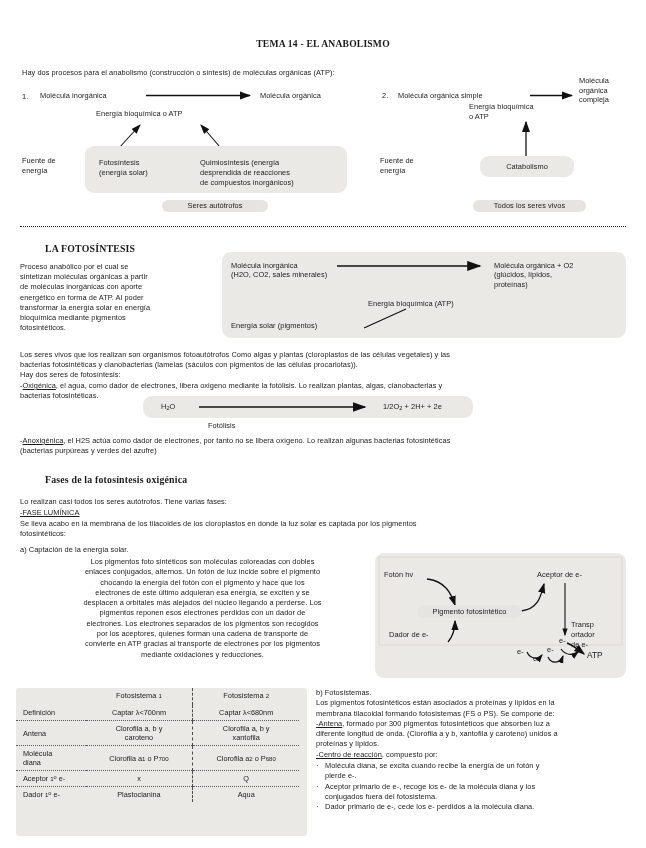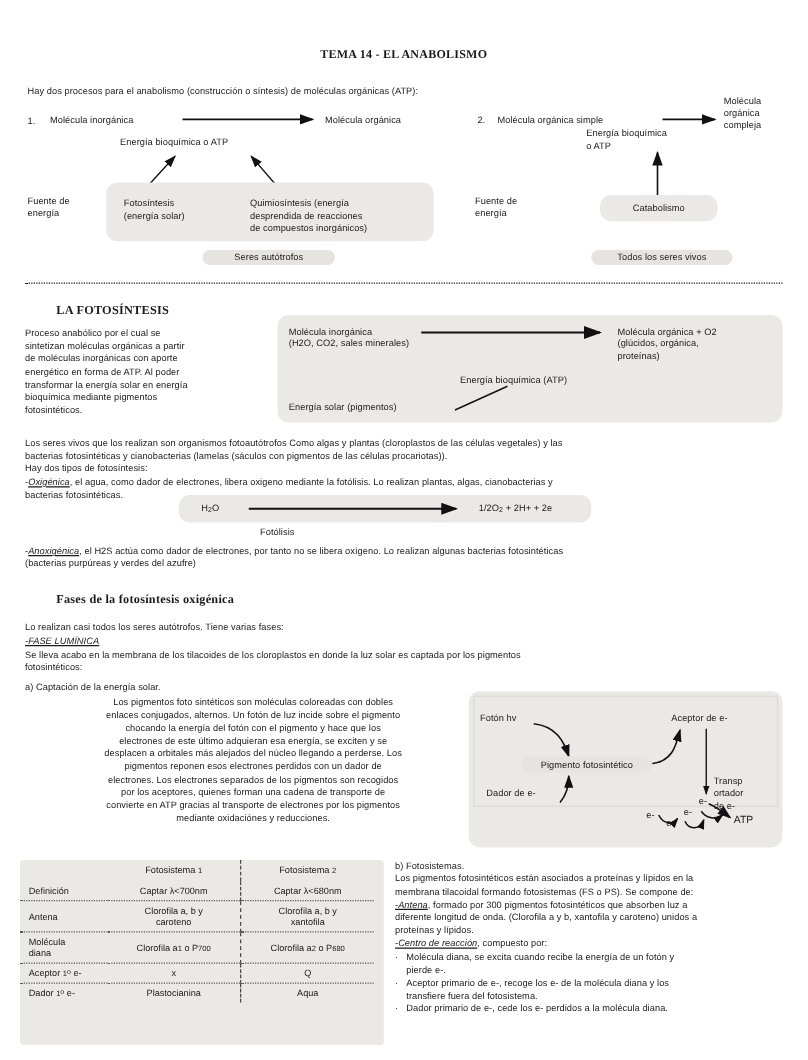--- a/index.html
+++ b/index.html
@@ -18,21 +18,21 @@
     font-weight:bold;font-size:9.6px;letter-spacing:0.2px;
     text-align:center;width:646px;top:38px;left:0;
   }
   .h2{
     font-family:"Liberation Serif","DejaVu Serif",serif;
     font-weight:bold;font-size:9.8px;letter-spacing:0.2px;
   }
   .shade{background:#ebe9e6;border-radius:9px;}
   .shade-sq{background:#ebe9e6;}
   .pill{background:#e6e4e1;border-radius:9px;text-align:center;}
-  .u{text-decoration:underline;font-style:italic;}
+  .u{text-decoration:underline;}
   .sub{font-size:5.6px;vertical-align:-0.12em;}
   .sup{font-size:5.6px;vertical-align:0.32em;}
   .sm{font-size:6.1px;}
   .dashed-rule{
     border-top:1.4px dotted #1a1a1a;
   }
   
   table.ps{border-collapse:collapse;font-size:7.3px;width:283px;}
   table.ps td{
     padding:3px 2px;text-align:center;vertical-align:middle;
@@ -153,31 +153,31 @@
       </defs>
       <line x1="115" y1="14" x2="258" y2="14" stroke="#111" stroke-width="1.6" marker-end="url(#ah3)"></line>
       <line x1="142" y1="76" x2="184" y2="57" stroke="#111" stroke-width="1.1"></line>
     </svg>
     <div class="abs t" style="left:9px;top:9px;">
       <div>Molécula inorgánica</div>
       <div>(H2O, CO2, sales minerales)</div>
     </div>
     <div class="abs t" style="left:272px;top:9px;">
       <div>Molécula orgánica + O2</div>
-      <div>(glúcidos, orgánica,</div>
+      <div>(glúcidos, lípidos,</div>
       <div>proteínas)</div>
     </div>
     <div class="abs t" style="left:146px;top:47px;">Energía bioquímica (ATP)</div>
     <div class="abs t" style="left:9px;top:69px;">Energía solar (pigmentos)</div>
   </div>
 
   <div class="abs t" style="left:20px;top:350px;width:610px;line-height:10.2px;">
     <div>Los seres vivos que los realizan son organismos fotoautótrofos Como algas y plantas (cloroplastos de las células vegetales) y las</div>
     <div>bacterias fotosintéticas y cianobacterias (lamelas (sáculos con pigmentos de las células procariotas)).</div>
-    <div>Hay dos tipos de fotosíntesis:</div>
+    <div>Hay dos seres de fotosíntesis:</div>
   </div>
 
   <div class="abs t" style="left:20px;top:381px;width:610px;line-height:10.2px;">
     <div>
       <span>-</span><span class="u">Oxigénica</span><span>, el agua, como dador de electrones, libera oxigeno mediante la fotólisis. Lo realizan plantas, algas, cianobacterias y</span>
     </div>
     <div>bacterias fotosintéticas.</div>
   </div>
 
   <div class="abs shade" style="left:143px;top:396px;width:330px;height:22px;">
@@ -331,21 +331,21 @@
       <span class="dot">·</span>
       <span>
         <span style="display:block">Molécula diana, se excita cuando recibe la energía de un fotón y</span>
         <span style="display:block">pierde e-.</span>
       </span>
     </div>
     <div class="bul">
       <span class="dot">·</span>
       <span>
         <span style="display:block">Aceptor primario de e-, recoge los e- de la molécula diana y los</span>
-        <span style="display:block">transfiere fuera del fotosistema.</span>
+        <span style="display:block">conjugados fuera del fotosistema.</span>
       </span>
     </div>
     <div class="bul">
       <span class="dot">·</span>
       <span>Dador primario de e-, cede los e- perdidos a la molécula diana.</span>
     </div>
   </div>
 
 </div>
 

